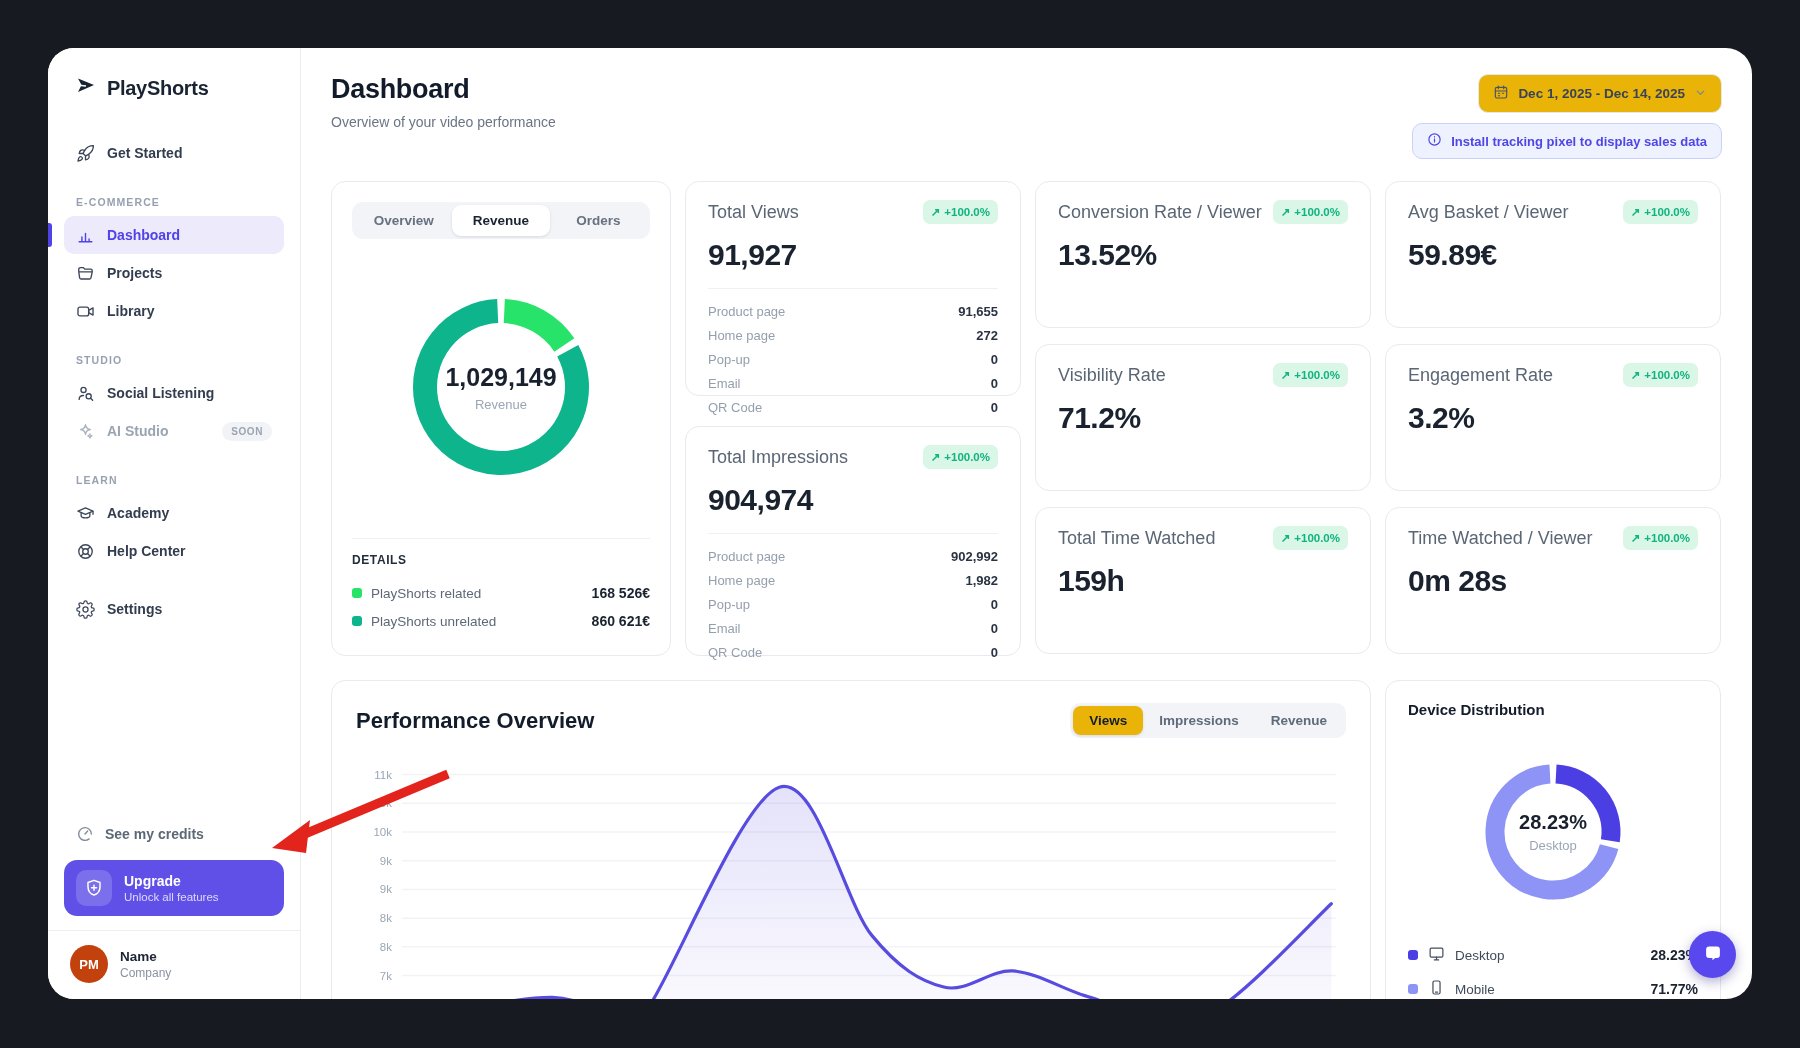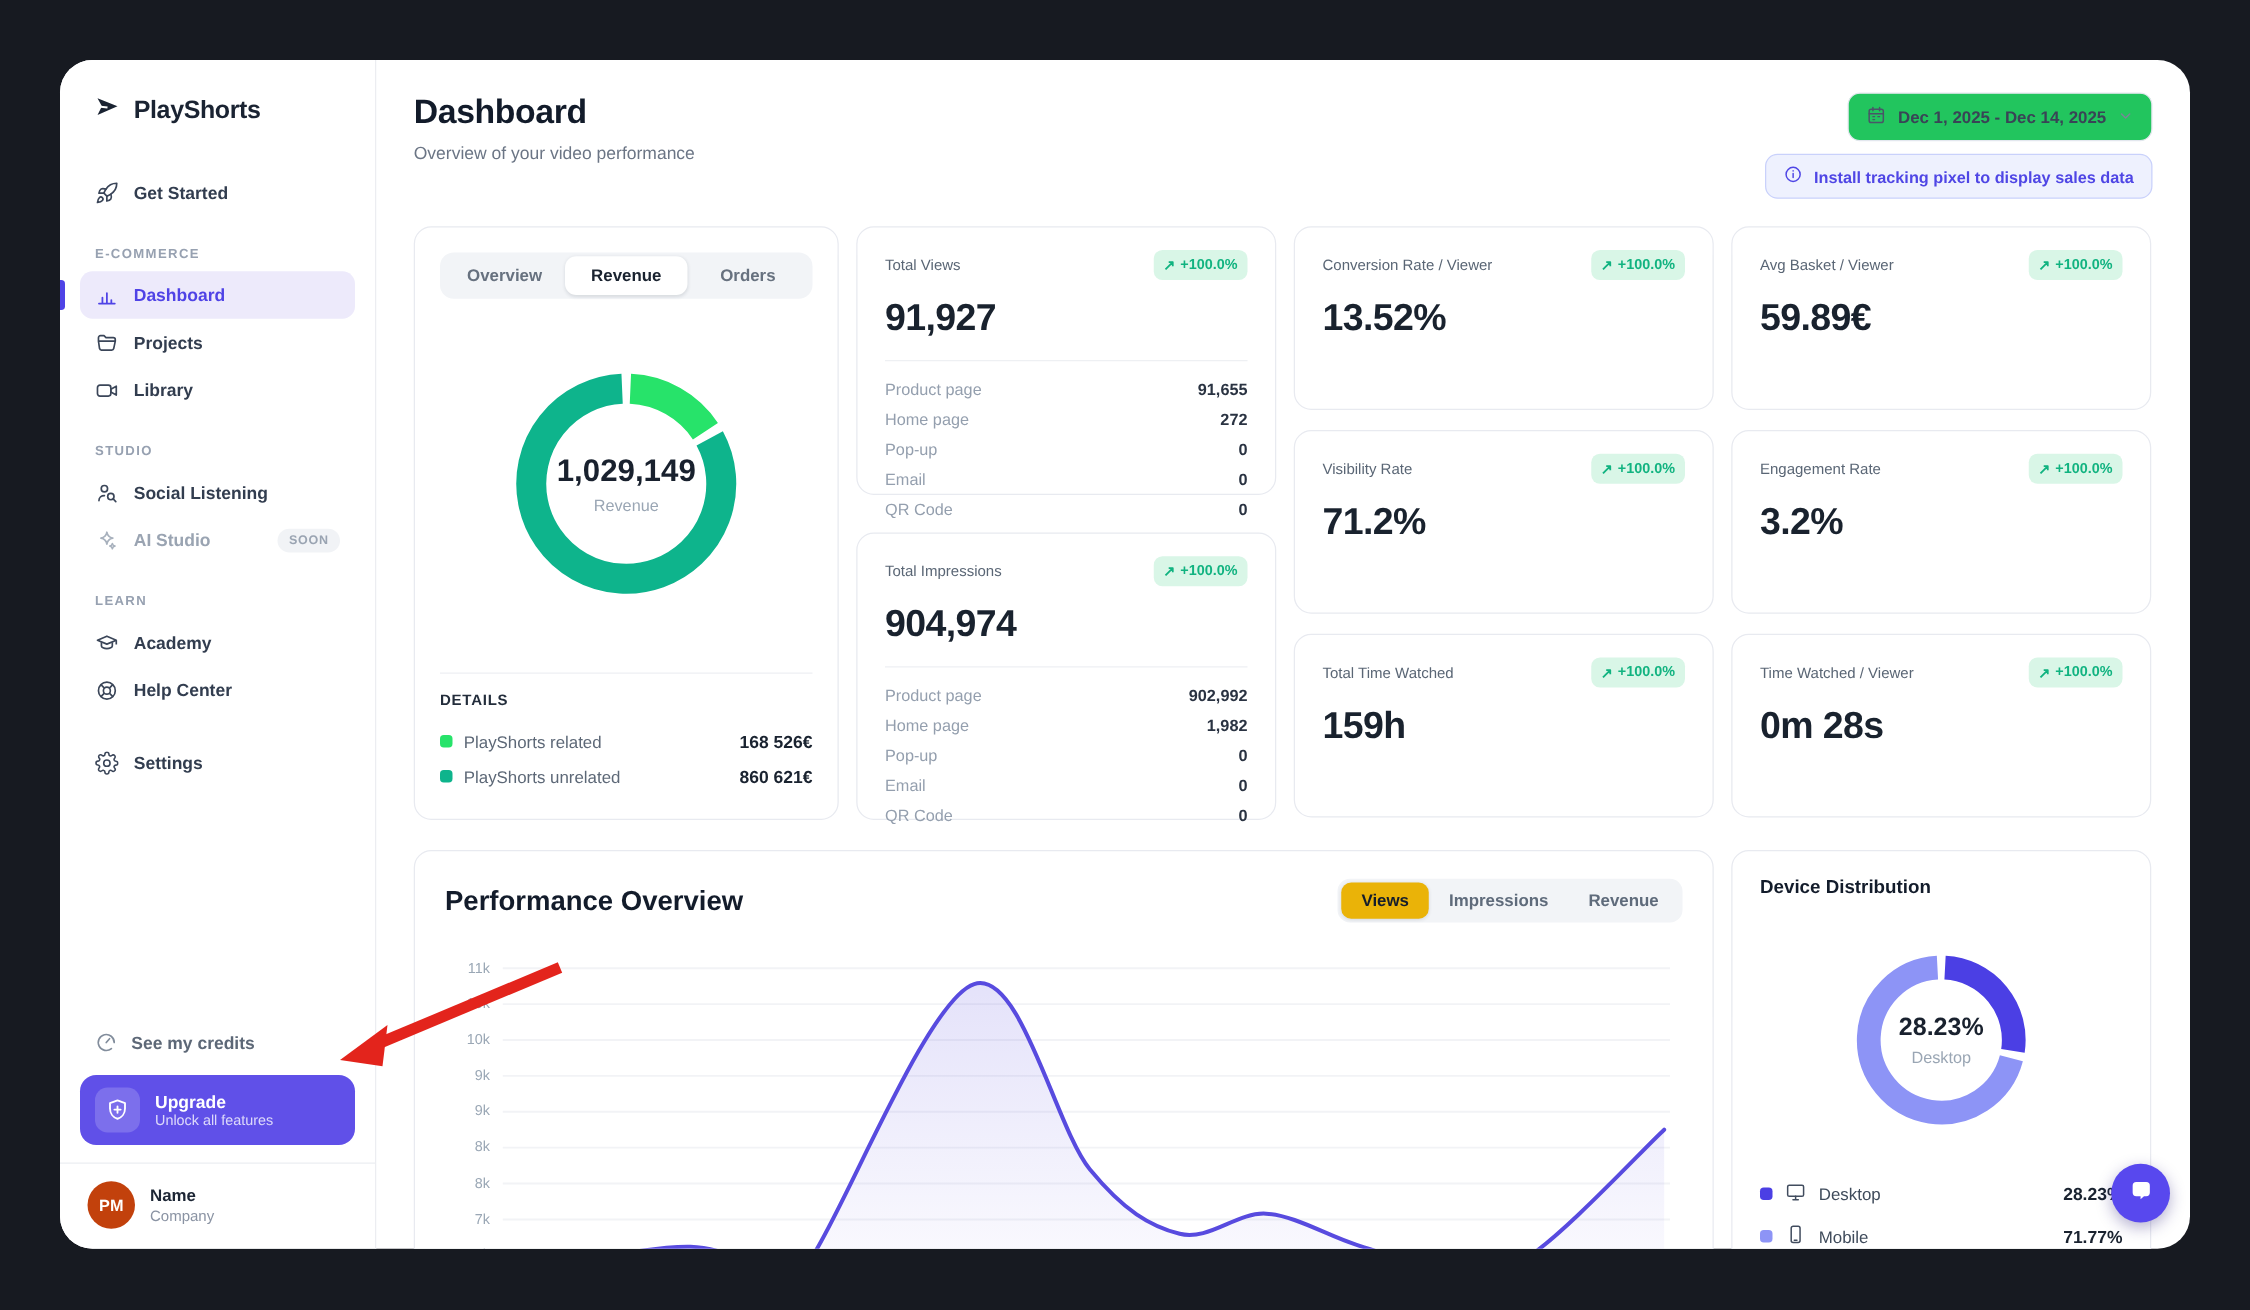--- a/index.html
+++ b/index.html
@@ -45,21 +45,21 @@
     font-size:13px; font-weight:700; display:flex; align-items:center; justify-content:center; }
   .user-name { font-size:13.5px; font-weight:800; color:#1c2534; }
   .user-company { font-size:12px; color:#8a93a3; margin-top:2px; }
 
   
   .main { flex:1; padding:26px 30px 0 30px; position:relative; }
   .main-header { display:flex; justify-content:space-between; align-items:flex-start; }
   .h-title { font-size:27px; font-weight:800; color:#121b2a; letter-spacing:-0.3px; }
   .h-sub { font-size:14px; color:#6b7585; margin-top:9px; }
   .header-right { display:flex; flex-direction:column; align-items:flex-end; gap:10px; }
-  .date-btn { display:flex; align-items:center; gap:9px; background:#22c55e; border:1px solid #e3e7ee;
+  .date-btn { display:flex; align-items:center; gap:9px; background:#eab308; border:1px solid #e3e7ee;
     border-radius:10px; padding:9px 14px; font-size:13.5px; font-weight:700; color:#394456; cursor:pointer; }
   .date-btn .ic { color:#4a5568; }
   .date-btn .chev { color:#7a8698; }
   .notice { display:flex; align-items:center; gap:9px; background:#eef1fe; border:1px solid #c9d1fb;
     border-radius:10px; padding:8px 14px; font-size:13px; font-weight:700; color:#4f46e5; cursor:pointer; }
 
   .cards { display:flex; gap:14px; margin-top:22px; }
   .card { background:#fff; border:1px solid #e8eaf0; border-radius:14px; }
   .col { display:flex; flex-direction:column; gap:16px; width:336px; }
   .col.mid { gap:30px; }
@@ -78,21 +78,21 @@
   .details-block { margin-top:auto; }
   .details-divider { height:1px; background:#eef0f3; margin:0 0 14px 0; }
   .details-title { font-size:12px; font-weight:800; letter-spacing:.6px; color:#232d3b; margin-bottom:12px; }
   .legend-row { display:flex; align-items:center; gap:9px; padding:6px 0; font-size:13.5px; color:#5d6877; }
   .sq { width:10px; height:10px; border-radius:3px; }
   .legend-val { margin-left:auto; font-size:14px; font-weight:800; color:#1a2330; }
 
   
   .bd-card { padding:18px 22px; }
   .stat-top { display:flex; align-items:center; justify-content:space-between; }
-  .stat-title { font-size:12px; color:#5a6675; }
+  .stat-title { font-size:18px; color:#5a6675; }
   .badge { display:flex; align-items:center; gap:4px; background:#d9f6e7; color:#11b380;
     font-size:11.5px; font-weight:800; border-radius:7px; padding:5px 8px; }
   .stat-value { font-size:30px; font-weight:800; color:#19222e; margin-top:14px; letter-spacing:-0.5px; }
   .bd-divider { height:1px; background:#eef0f3; margin:16px 0 10px 0; }
   .b-row { display:flex; justify-content:space-between; align-items:center; padding:4.5px 0; }
   .b-label { font-size:13px; color:#949fae; }
   .b-val { font-size:13px; font-weight:800; color:#2a3342; }
   .views-card { height:215px; }
   .impr-card { height:230px; }
 

